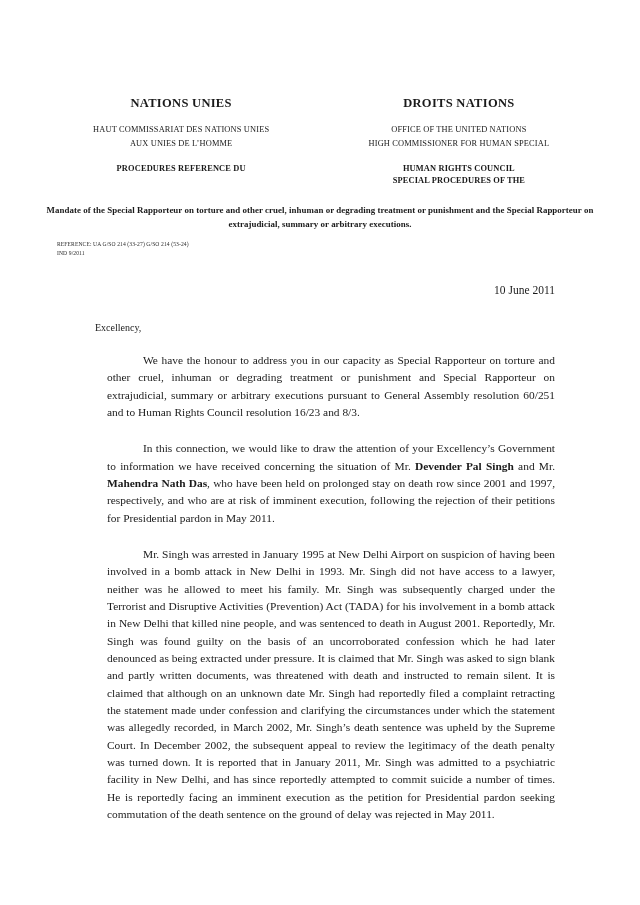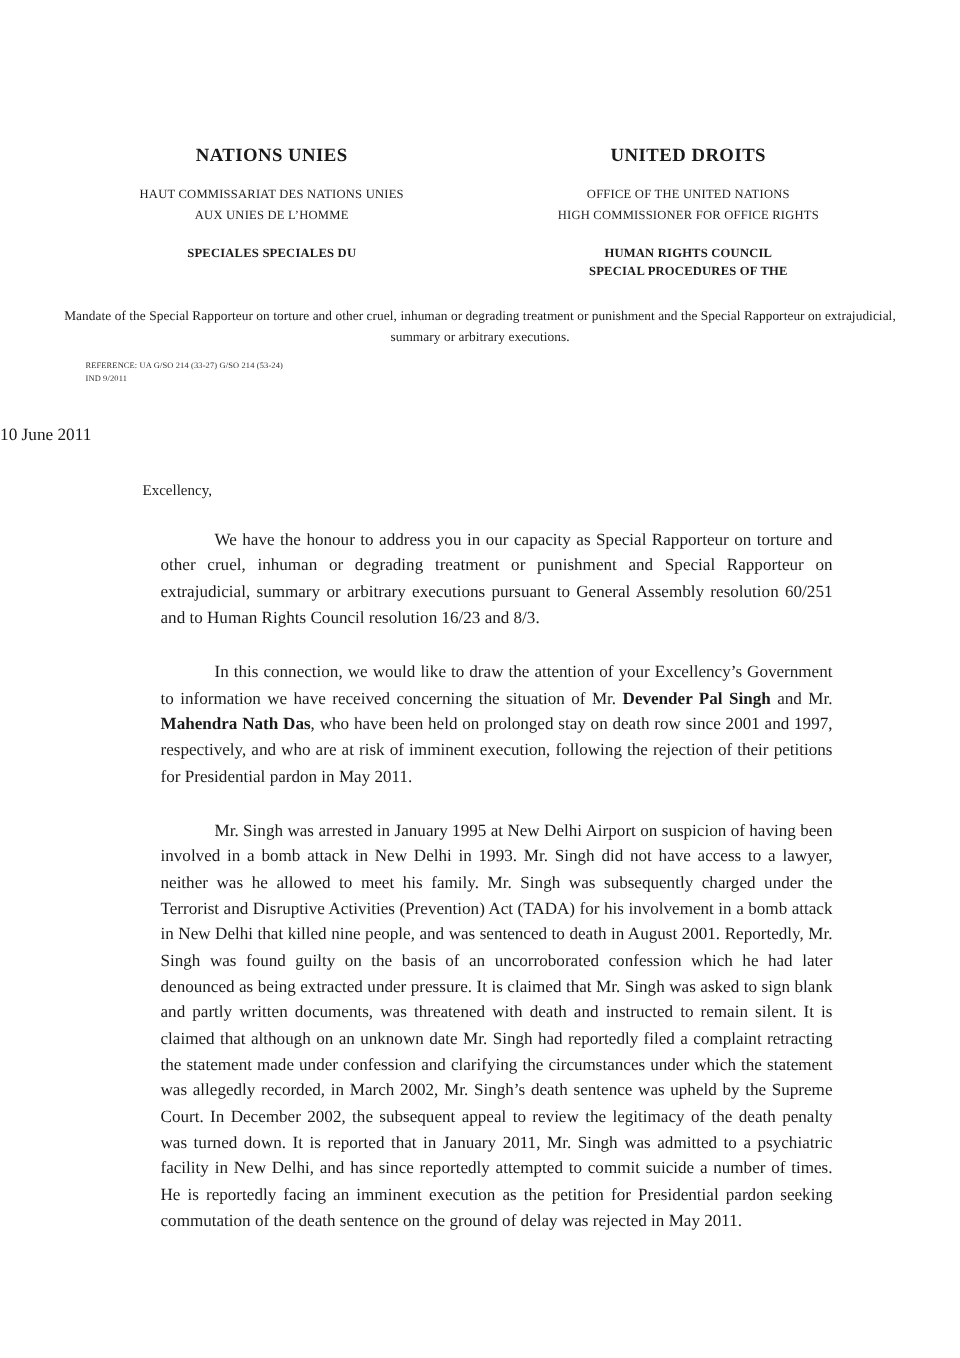--- a/index.html
+++ b/index.html
@@ -60,38 +60,39 @@
     letter-spacing: 0.15px;
     line-height: 1.42;
     margin: 0;
   }
 
   
   .mandate {
     margin: 17px 30px 0 30px;
     text-align: center;
     font-size: 8.9px;
-    font-weight: normal;
+    font-weight: bold;
     line-height: 1.5;
     letter-spacing: 0.05px;
   }
 
   
   .reference {
     margin: 9px 0 0 57px;
     font-size: 5.6px;
     line-height: 1.62;
     letter-spacing: 0.1px;
     color: #2a2a2a;
   }
   .reference div { margin: 0; }
 
   
   .date-line {
     margin: 26px 85px 0 0;
+    text-align: right;
     font-size: 11.5px;
   }
 
   
   .salutation {
     margin: 26px 0 0 95px;
     font-size: 10px;
   }
 
   
@@ -113,28 +114,28 @@
 
 <div class="page">
 
   <div class="letterhead">
 
     <div class="lh-col">
       <div class="lh-org">NATIONS UNIES</div>
       <div class="lh-sub">HAUT COMMISSARIAT DES NATIONS UNIES</div>
       <div class="lh-sub">AUX UNIES DE L’HOMME</div>
       <div class="lh-block2">
-        <div class="lh-proc">SPECIALES SPECIALES DU</div>
+        <div class="lh-proc">PROCEDURES REFERENCE DU</div>
       </div>
     </div>
 
     <div class="lh-col">
-      <div class="lh-org">UNITED DROITS</div>
+      <div class="lh-org">DROITS NATIONS</div>
       <div class="lh-sub">OFFICE OF THE UNITED NATIONS</div>
-      <div class="lh-sub">HIGH COMMISSIONER FOR OFFICE RIGHTS</div>
+      <div class="lh-sub">HIGH COMMISSIONER FOR HUMAN SPECIAL</div>
       <div class="lh-block2">
         <div class="lh-proc">HUMAN RIGHTS COUNCIL</div>
         <div class="lh-proc">SPECIAL PROCEDURES OF THE</div>
       </div>
     </div>
 
   </div>
 
   <div class="mandate">Mandate of the Special Rapporteur on torture and other cruel, inhuman or degrading treatment or punishment and the Special Rapporteur on extrajudicial, summary or arbitrary executions.</div>
 

